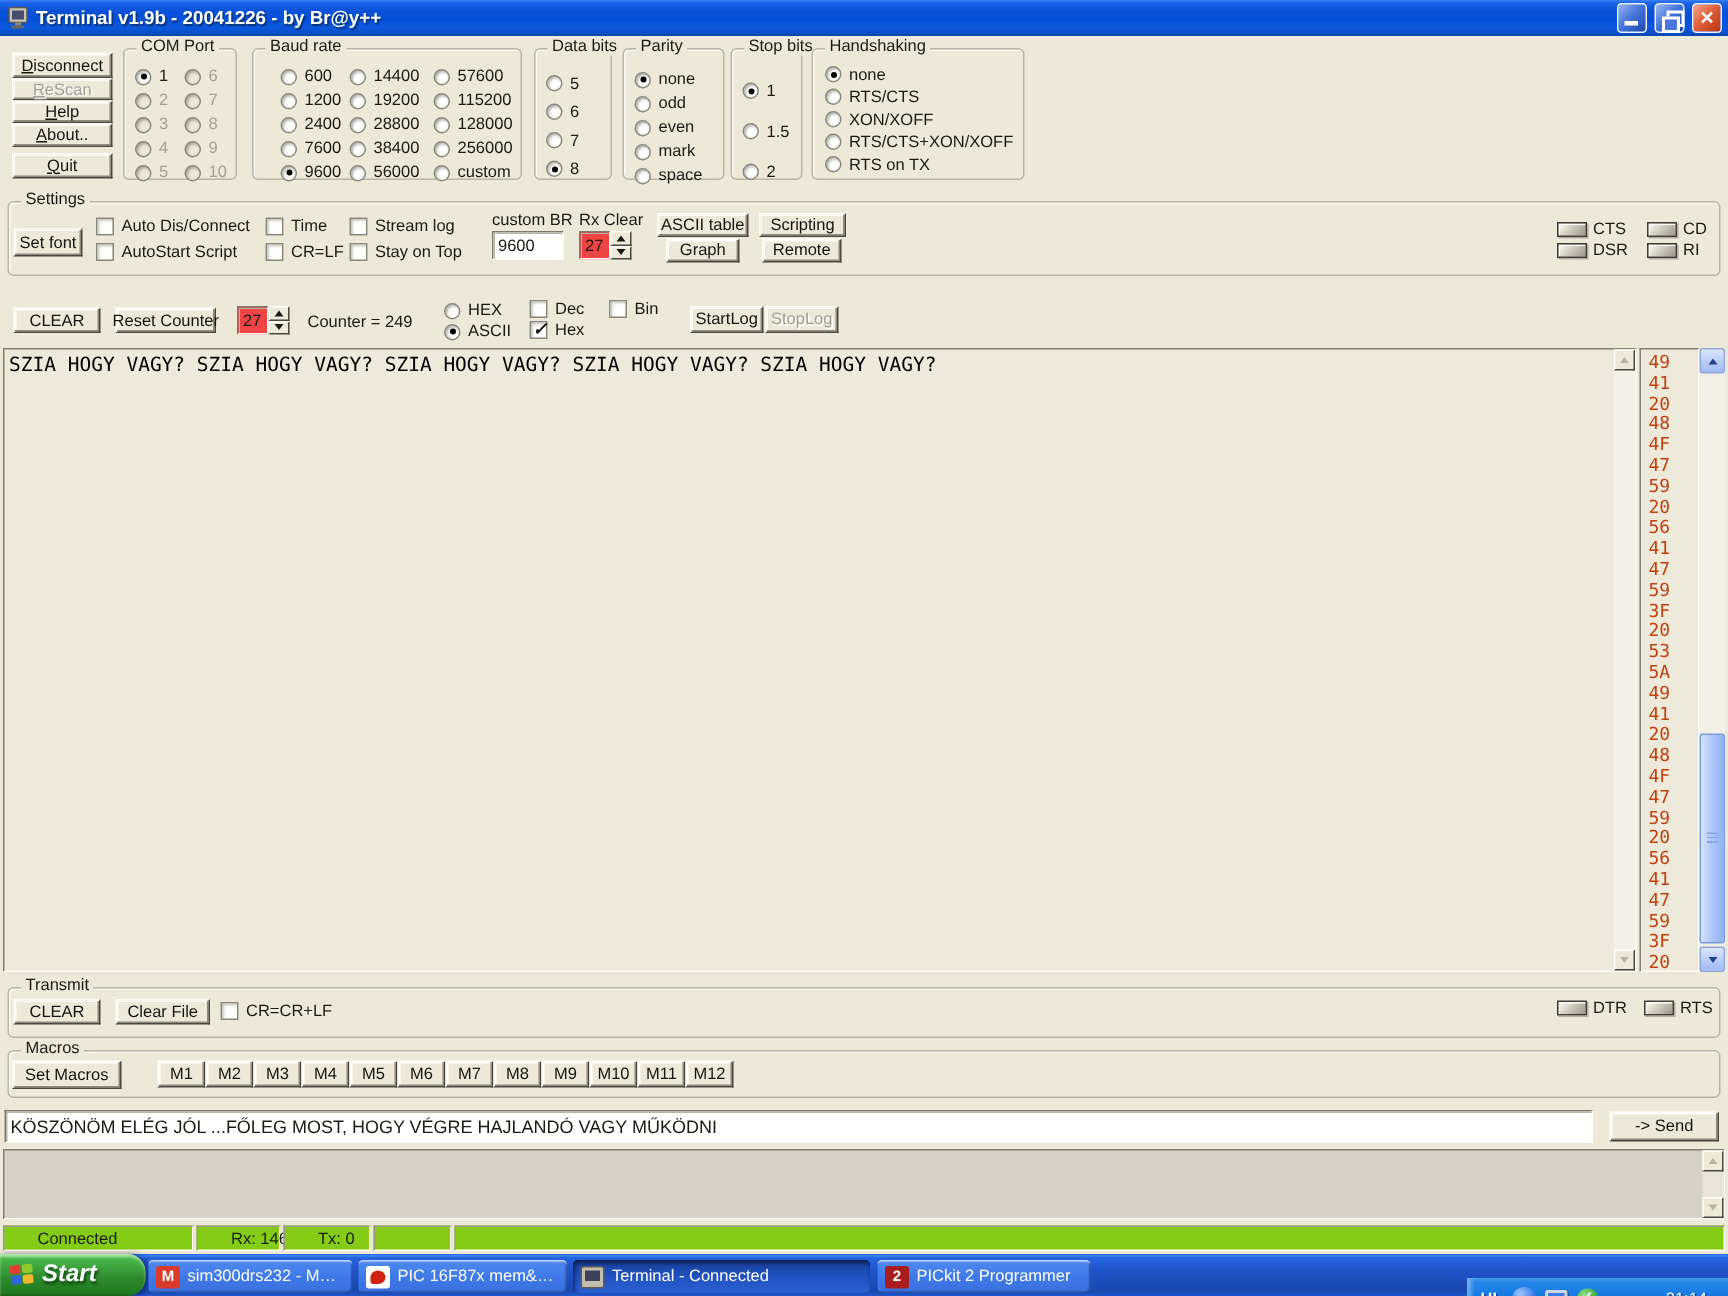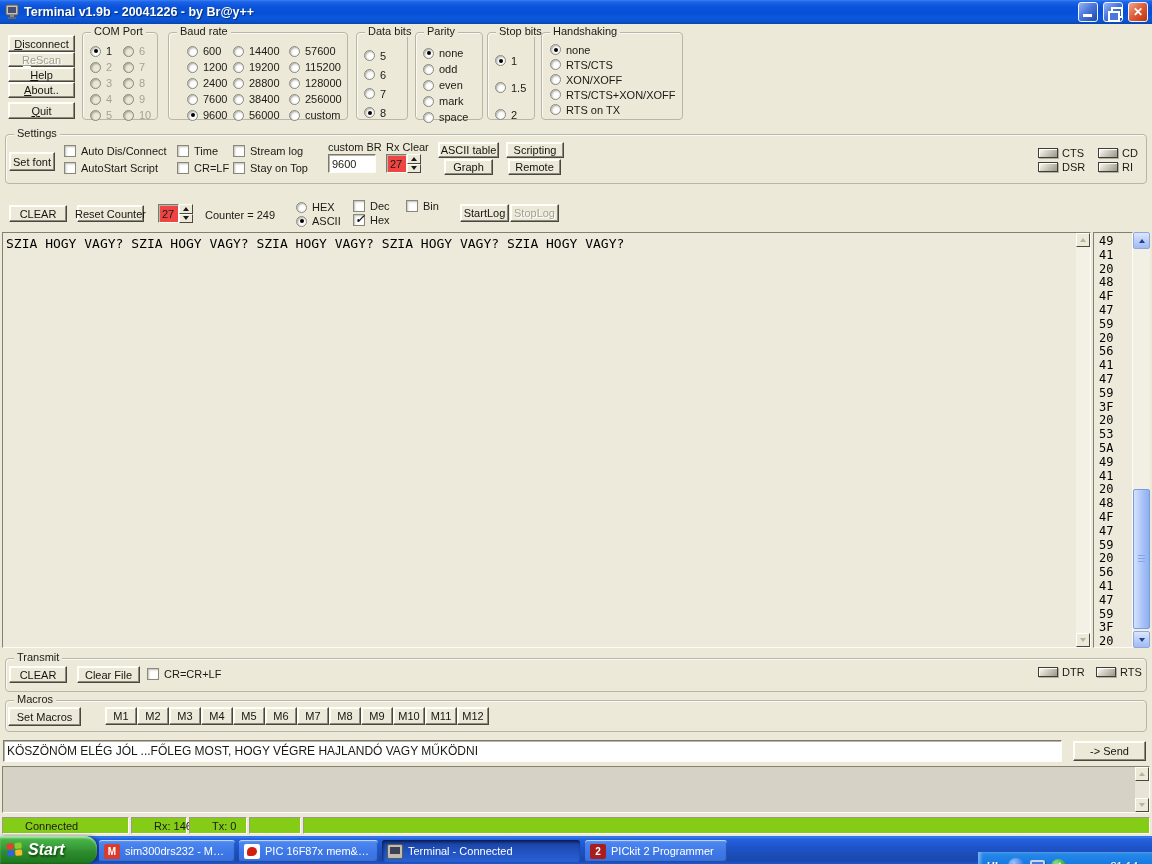--- a/index.html
+++ b/index.html
@@ -43,21 +43,21 @@
 .sbtn{flex:1;background:#ECE9D8;border:1px solid;border-color:#fffef8 #4a483e #4a483e #fffef8;display:flex;align-items:center;justify-content:center;}
 .tu{width:0;height:0;border-left:3px solid transparent;border-right:3px solid transparent;border-bottom:4px solid #1a1a14;}
 .td{width:0;height:0;border-left:3px solid transparent;border-right:3px solid transparent;border-top:4px solid #1a1a14;}
 .ledwrap{position:absolute;display:flex;align-items:center;gap:4px;white-space:nowrap;}
 .led{width:20px;height:10px;background:linear-gradient(135deg,#ffffff 0%,#dbd8ca 35%,#9a968a 100%);border:1px solid #3f3d35;
  box-shadow:inset 1px 1px 0 rgba(255,255,255,.9),1px 1px 0 rgba(0,0,0,.25);flex:none;}
 .sunken{border:1px solid;border-color:#82806f #fdfcf5 #fdfcf5 #82806f;background:#EDEADB;}
 
 
 .termtext{flex:1;font-family:"DejaVu Sans Mono",monospace;font-size:13px;color:#000;padding:3px 0 0 3px;white-space:pre;overflow:hidden;}
-.hexlist{font-family:"DejaVu Sans Mono",monospace;font-size:12px;line-height:13.8px;color:#000000;padding:2px 0 0 5px;}
+.hexlist{font-family:"DejaVu Sans Mono",monospace;font-size:12px;line-height:13.8px;color:#c2410c;padding:2px 0 0 5px;}
 .sb-dis{width:14px;background:#f3f1e6;display:flex;flex-direction:column;justify-content:space-between;}
 .sb-dis .sbtn{flex:none;height:14px;}
 .sb-dis .tu{border-bottom-color:#b7b3a2;}
 .sb-dis .td{border-top-color:#b7b3a2;}
 .xp-sb{width:17px;background:#f2f0e4;position:relative;flex:none;}
 .xp-btn{position:absolute;left:0;width:17px;height:17px;border-radius:2px;border:1px solid #8fa8dc;
  background:linear-gradient(180deg,#dde7fc,#bccff8 50%,#9fbcf4);display:flex;align-items:center;justify-content:center;}
 .xp-btn.up{top:0;}.xp-btn.down{bottom:0;}
 .xp-btn .tu{border-bottom-color:#22418c;}
 .xp-btn .td{border-top-color:#22418c;}

